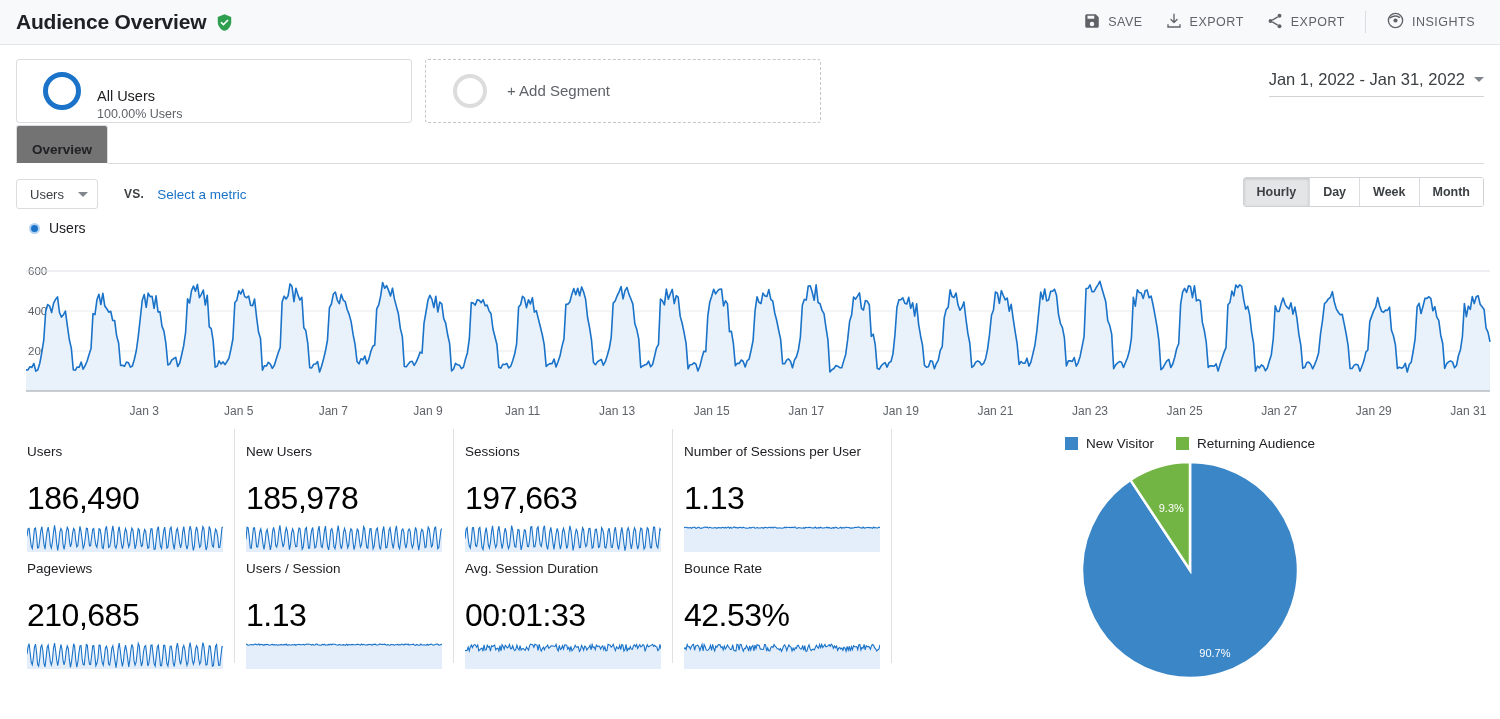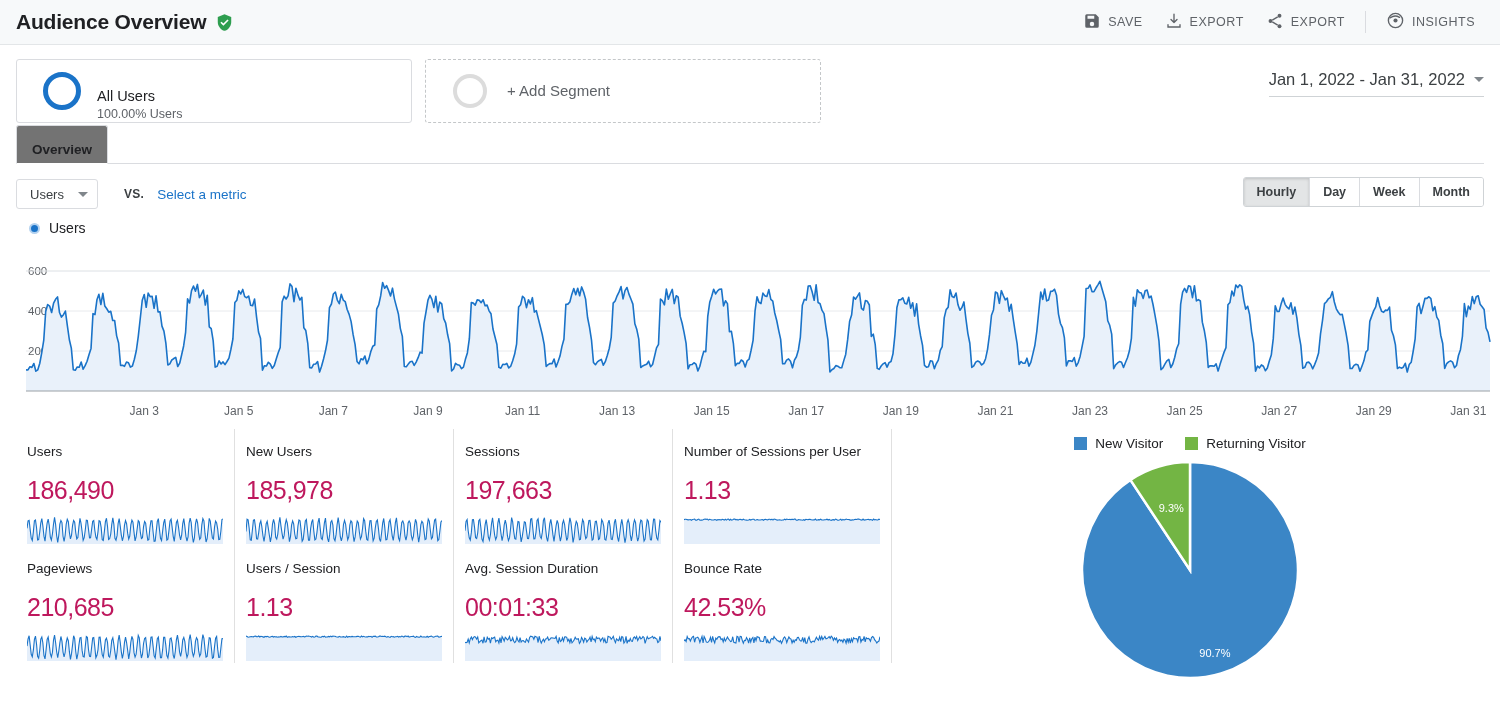--- a/index.html
+++ b/index.html
@@ -224,25 +224,25 @@
     position: relative;
   }
   .metric-card.r1 { border-bottom: none; }
   .metric-title {
     font-size: 13.5px;
     color: #202124;
     line-height: 18px;
     white-space: nowrap;
   }
   .metric-value {
-    font-size: 25px;
-    color: #be185d;
+    font-size: 32px;
+    color: #000000;
     font-weight: 400;
     line-height: 38px;
-    margin-top: 10px;
+    margin-top: 18px;
     letter-spacing: -0.5px;
   }
   .spark { margin-top: 3px; display: block; }
 
   
   .pie-legend {
     display: flex; align-items: center;
     justify-content: center;
     gap: 22px;
     padding-top: 7px;
@@ -458,21 +458,21 @@
       </div>
   </div>
   <div class="pie-col">
     <div class="pie-legend">
       <div class="pie-legend-item">
         <span class="pie-swatch" id="sw0" style="background: rgb(59, 134, 198);"></span>
         <span class="pie-legend-label">New Visitor</span>
       </div>
       <div class="pie-legend-item">
         <span class="pie-swatch" id="sw1" style="background: rgb(115, 181, 68);"></span>
-        <span class="pie-legend-label">Returning Visitor</span>
+        <span class="pie-legend-label">Returning Audience</span>
       </div>
     </div>
     <div class="pie-holder">
       <svg id="pie-svg" width="230" height="230">
           <path d="M 115 115 L 115.00 7.00 A 108 108 0 1 1 55.42 24.92 Z" fill="#3b86c6" stroke="#ffffff" stroke-width="2.5"></path>
           <text x="139.9" y="201.7" class="slice-label">90.7%</text>
           <path d="M 115 115 L 55.42 24.92 A 108 108 0 0 1 115.00 7.00 Z" fill="#73b544" stroke="#ffffff" stroke-width="2.5"></path>
           <text x="96.3" y="56.9" class="slice-label">9.3%</text>
         </svg>
     </div>

